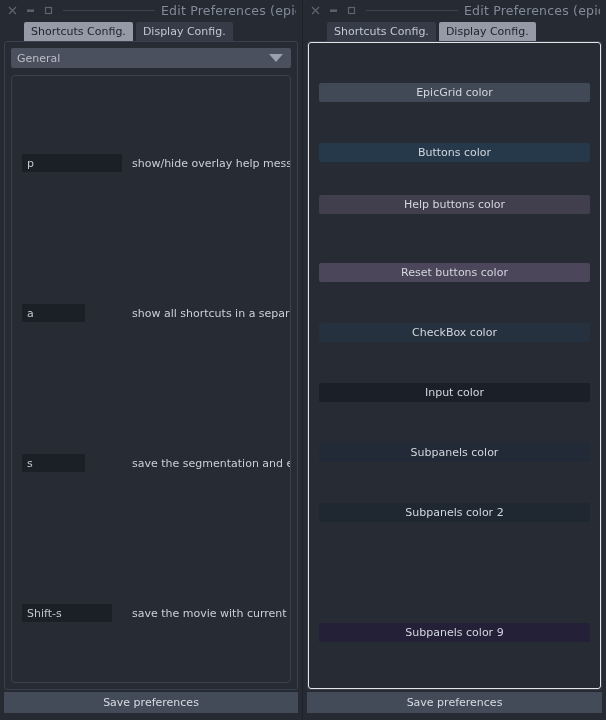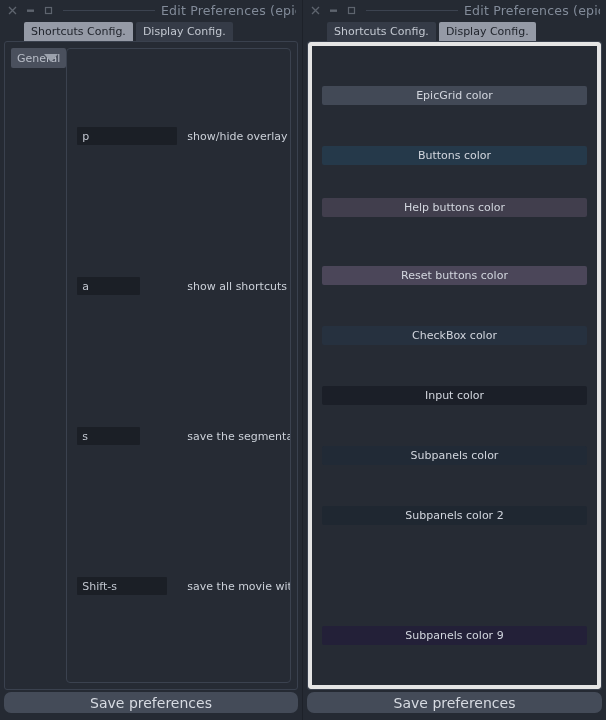--- a/index.html
+++ b/index.html
@@ -99,21 +99,21 @@
 
   
   .panel {
     flex: 1;
     margin: 0 4px 0 4px;
     border: 1px solid #3a414e;
     border-radius: 3px;
     background: #262b34;
     box-sizing: border-box;
     display: flex;
-    flex-direction: row;
+    flex-direction: column;
     overflow: hidden;
     padding: 6px;
   }
 
   
   .combo {
     height: 20px;
     min-height: 20px;
     background: #4a505d;
     border-radius: 2px;
@@ -170,21 +170,21 @@
   .shortcut-desc {
     color: #cbd0d8;
     font-size: 11px;
     white-space: nowrap;
   }
 
   
   .colors {
     flex: 1;
     position: relative;
-    border: 4px solid #e5e5e5;
+    border: 1px solid #e5e5e5;
     border-radius: 3px;
     box-sizing: border-box;
     margin: -6px -6px -6px -6px;
     padding: 0;
     overflow: hidden;
   }
   .color-btn {
     position: absolute;
     left: 10px;
     right: 10px;
@@ -205,24 +205,24 @@
     display: flex;
     align-items: center;
     padding: 0 4px 5px 4px;
     box-sizing: border-box;
   }
   .save-btn {
     flex: 1;
     height: 21px;
     background: #444b58;
     border: none;
-    border-radius: 7px;
+    border-radius: 0;
     color: #d7dbe2;
     font-family: "DejaVu Sans", sans-serif;
-    font-size: 14px;
+    font-size: 11px;
     cursor: pointer;
   }
 </style>
 </head>
 <body>
 
 <div class="app">
 
   <div class="window left">
 

